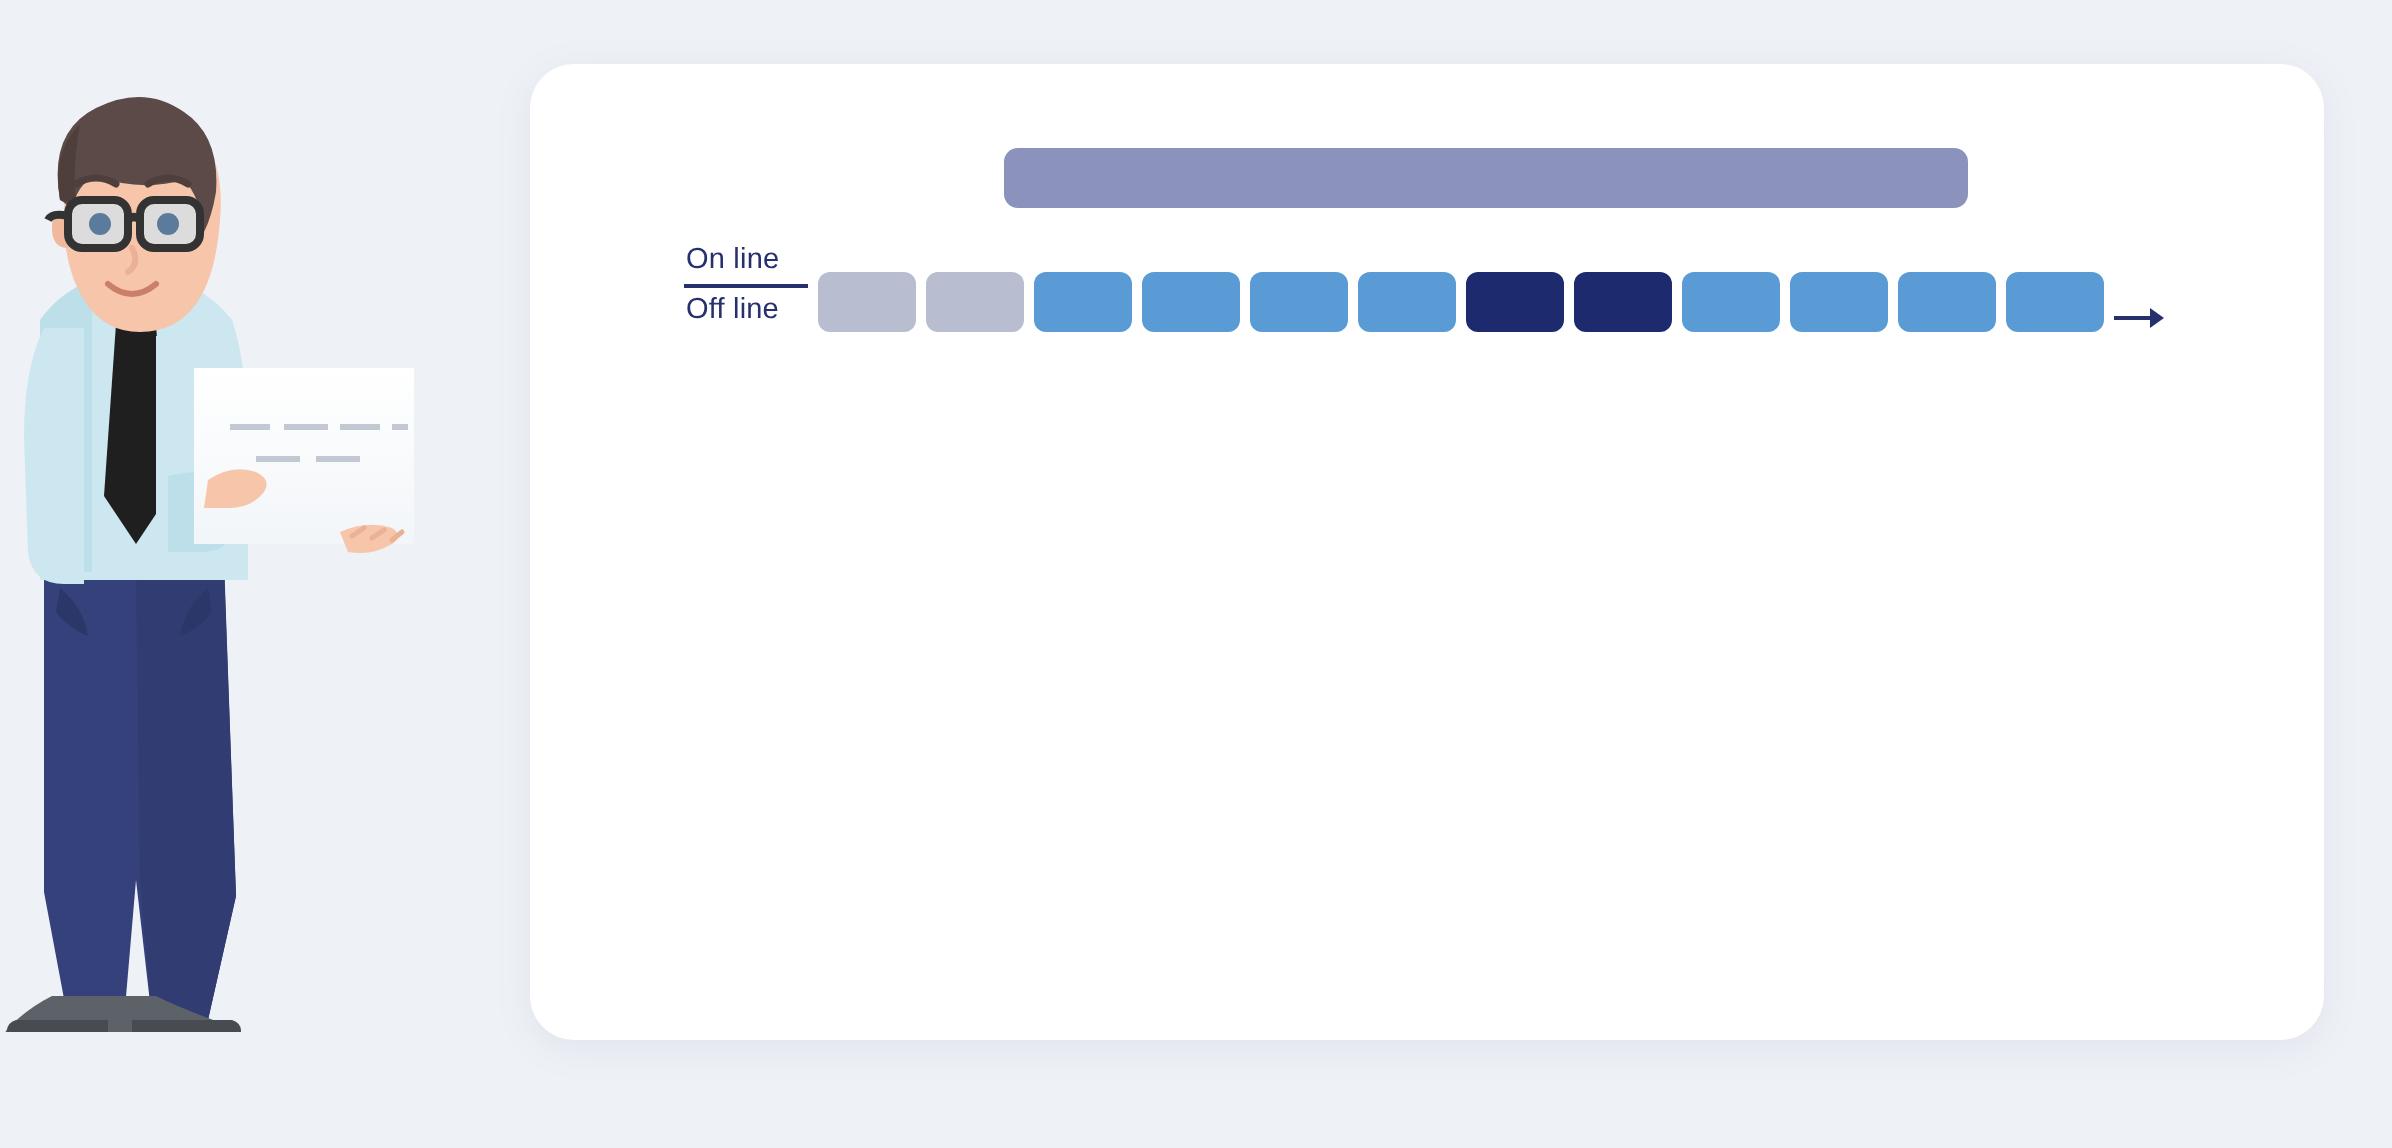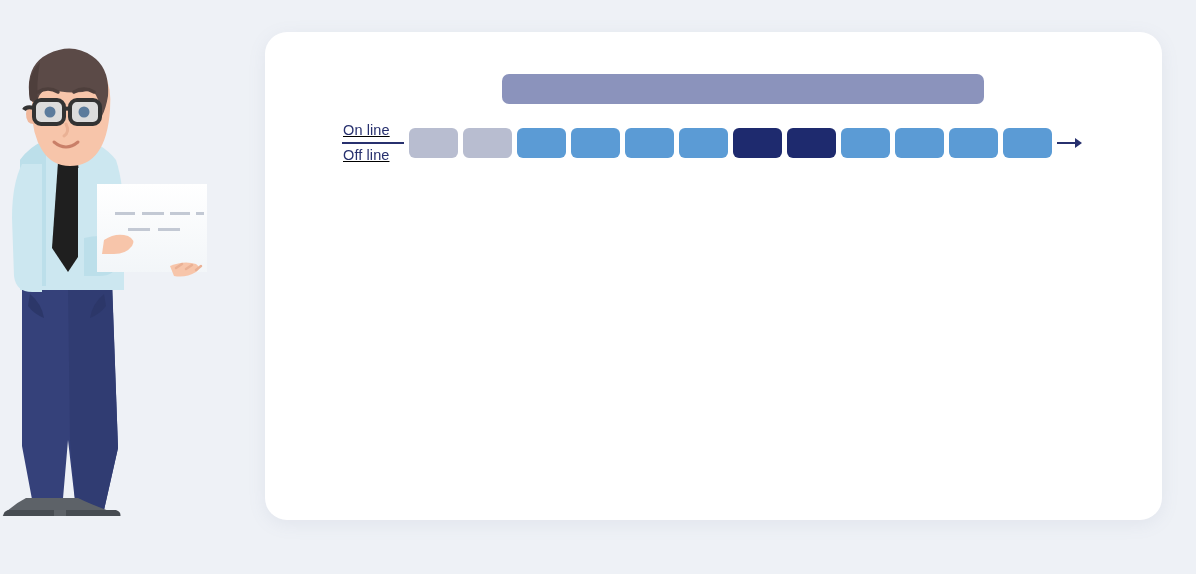--- a/index.html
+++ b/index.html
@@ -47,22 +47,21 @@
     background: #8b93bc;
     border-radius: 7px;
   }
 
   
   #timeline {
     position: absolute;
     left: 78px;
     top: 88px;
     display: flex;
-    align-items: center;
-    text-decoration: underline;
+    align-items: flex-end;
   }
 
   #timeline-legend {
     position: relative;
     width: 56px;
     margin-right: 10px;
     color: #27306e;
     font-size: 14.5px;
     line-height: 21px;
     letter-spacing: .1px;

